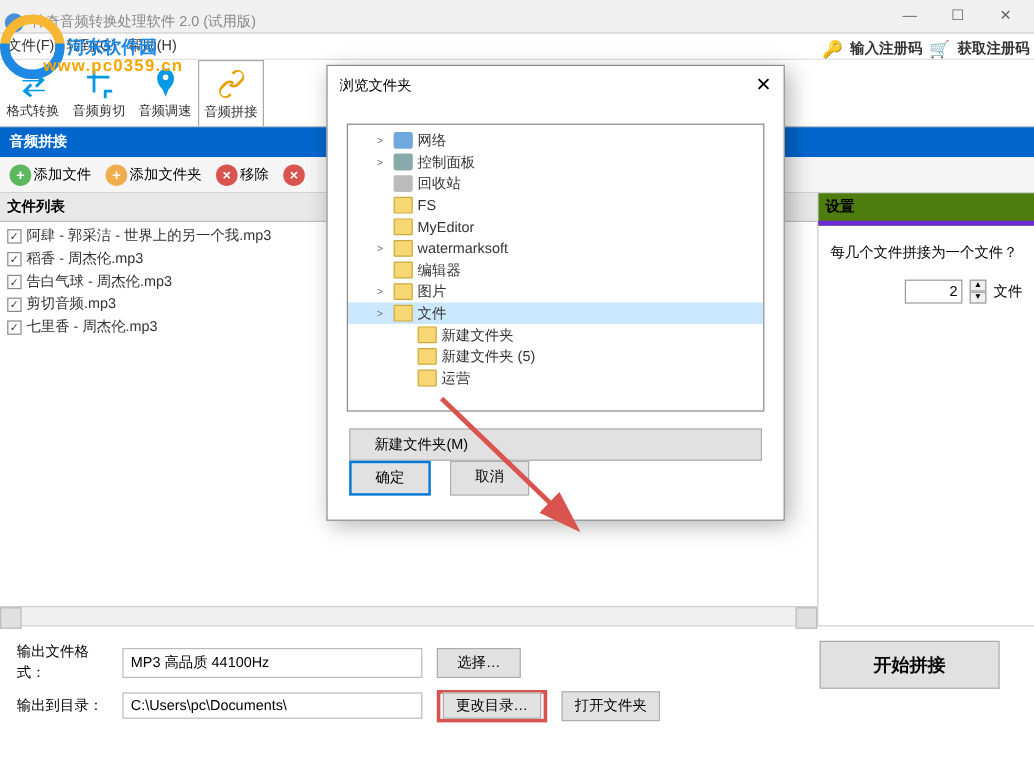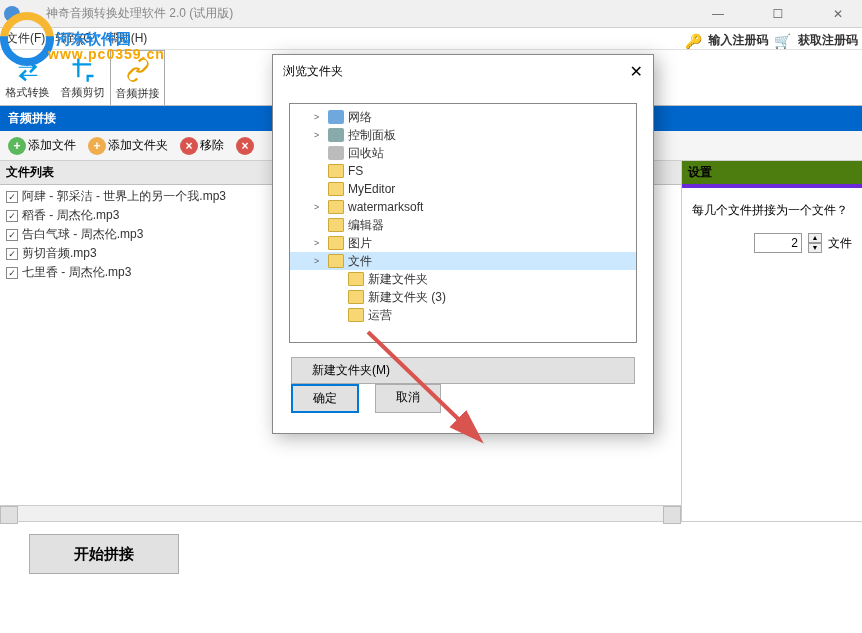--- a/index.html
+++ b/index.html
@@ -1,28 +1,28 @@
 <!DOCTYPE html>
 <html><head>
 <meta charset="utf-8">
 <style>
 * { margin: 0; padding: 0; box-sizing: border-box; font-family: "Microsoft YaHei", SimSun, Arial, sans-serif; font-size: 12px; }
 body { background: #fff; width: 862px; height: 633px; overflow: hidden; position: relative; }
 
-.titlebar { height: 28px; background: #f0f0f0; border-bottom: 1px solid #d0d0d0; display: flex; align-items: center; padding: 0 4px; gap: 20px; }
+.titlebar { height: 28px; background: #f0f0f0; border-bottom: 1px solid #d0d0d0; display: flex; align-items: flex-end; padding: 0 4px; }
 .titlebar .app-icon { width: 16px; height: 16px; background: #4a90d9; border-radius: 50%; margin-right: 6px; }
 .titlebar .title { color: #888; flex: 1; }
 .titlebar .winbtn { width: 40px; height: 28px; display: flex; align-items: center; justify-content: center; color: #666; cursor: pointer; }
 
 .watermark { position: absolute; left: 0; top: 12px; z-index: 5; display: flex; align-items: center; }
 .watermark .wlogo { width: 54px; height: 54px; position: relative; margin-right: 2px; }
 .watermark .wlogo::before { content:""; position:absolute; inset:0; border: 8px solid #f7b733; border-radius:50%; clip-path: polygon(0 0,100% 0,100% 55%,0 55%); }
 .watermark .wlogo::after { content:""; position:absolute; inset:0; border: 8px solid #1e88e5; border-radius:50%; clip-path: polygon(0 45%,100% 45%,100% 100%,0 100%); }
 .watermark .wtxt { font-size: 15px; font-weight: bold; color: #1e88e5; }
-.watermark .wurl { position:absolute; left: 48px; top: 34px; color: #f7a600; font-size: 14px; font-weight: bold; letter-spacing: 1px; }
+.watermark .wurl { position:absolute; left: 36px; top: 34px; color: #f7a600; font-size: 14px; font-weight: bold; letter-spacing: 1px; }
 
 .menubar { height: 22px; display: flex; align-items: center; padding-left: 6px; gap: 10px; border-bottom: 1px solid #e0e0e0; }
 .menubar span { color: #333; }
 
 .topright { position: absolute; right: 0; top: 30px; display: flex; align-items: center; gap: 6px; padding: 2px 4px; }
 .topright .key-icon { color: #d9534f; font-size: 14px; }
 .topright .cart-icon { color: #d9534f; font-size: 14px; }
 .topright .trlabel { color: #333; font-weight: bold; }
 
 .toolbar { height: 56px; display: flex; border-bottom: 1px solid #c0c0c0; }
@@ -136,20 +136,28 @@
     <span class="tlabel">格式转换</span>
   </div>
   <div class="toolbtn">
     <span class="ticon">
         <svg viewBox="0 0 24 24">
           <path d="M7 3v4H3v2h4v10h2V9h10V7H9V3H7zm10 14h4v2h-4v4h-2v-4v-2h2z"></path>
         </svg>
       </span>
     <span class="tlabel">音频剪切</span>
   </div>
+  <div class="toolbtn">
+    <span class="ticon">
+        <svg viewBox="0 0 24 24">
+          <path d="M12 2c3 0 6 3 6 7 0 3-2 6-4 8l-2 5-2-5c-2-2-4-5-4-8 0-4 3-7 6-7zm0 4a2 2 0 100 4 2 2 0 000-4z"></path>
+        </svg>
+      </span>
+    <span class="tlabel">音频调速</span>
+  </div>
   <div class="toolbtn active">
     <span class="ticon">
         <svg viewBox="0 0 24 24">
           <path d="M10 13a5 5 0 007 0l3-3a5 5 0 00-7-7l-1 1 1.4 1.4 1-1a3 3 0 114.2 4.2l-3 3a3 3 0 01-4.2 0L10 13zm4-2a5 5 0 00-7 0l-3 3a5 5 0 007 7l1-1-1.4-1.4-1 1a3 3 0 11-4.2-4.2l3-3a3 3 0 014.2 0L14 11z"></path>
         </svg>
       </span>
     <span class="tlabel">音频拼接</span>
   </div>
 </div>
 
@@ -210,20 +218,35 @@
             <span>▲</span>
             <span>▼</span>
           </span>
         <span>文件</span>
       </div>
     </div>
   </div>
 </div>
 
 <div class="bottompanel">
+  <div class="bpleft">
+    <div class="bprow">
+      <span class="bplabel">输出文件格式：</span>
+      <span class="bptext">MP3 高品质 44100Hz</span>
+      <span class="winbtn2">选择…</span>
+    </div>
+    <div class="bprow">
+      <span class="bplabel">输出到目录：</span>
+      <span class="bptext">C:\Users\pc\Documents\</span>
+      <span class="highlight">
+        <span class="winbtn2 small">更改目录…</span>
+      </span>
+      <span class="winbtn2 small">打开文件夹</span>
+    </div>
+  </div>
   <div class="bpright">
     <div class="bigbtn">开始拼接</div>
   </div>
 </div>
 
 <div class="overlay">
   <div class="dtitle">
     <span class="dt">浏览文件夹</span>
     <span class="dx">✕</span>
   </div>
@@ -275,21 +298,21 @@
           <span class="tn">文件</span>
         </div>
         <div class="tnode l2">
           <span class="exp"></span>
           <span class="ficon folder"></span>
           <span class="tn">新建文件夹</span>
         </div>
         <div class="tnode l2">
           <span class="exp"></span>
           <span class="ficon folder"></span>
-          <span class="tn">新建文件夹 (3)</span>
+          <span class="tn">新建文件夹 (5)</span>
         </div>
         <div class="tnode l2">
           <span class="exp"></span>
           <span class="ficon folder"></span>
           <span class="tn">运营</span>
         </div>
       </div>
     <div class="dbtns">
       <span class="dbtn">新建文件夹(M)</span>
       <div class="right">

